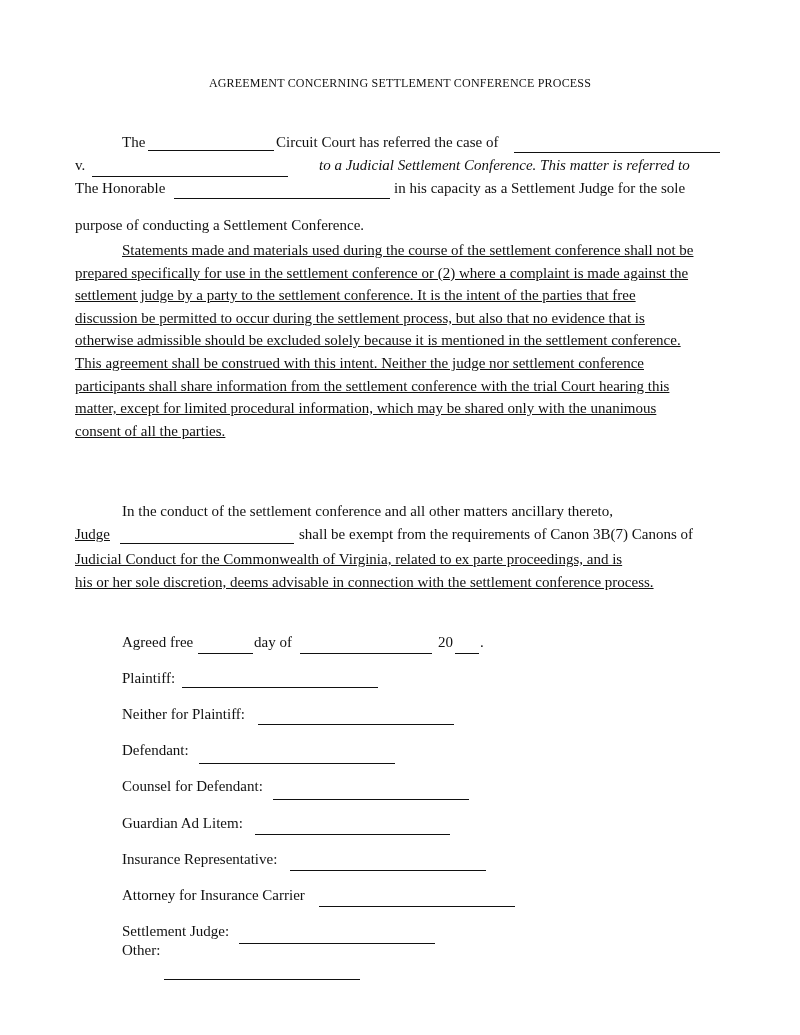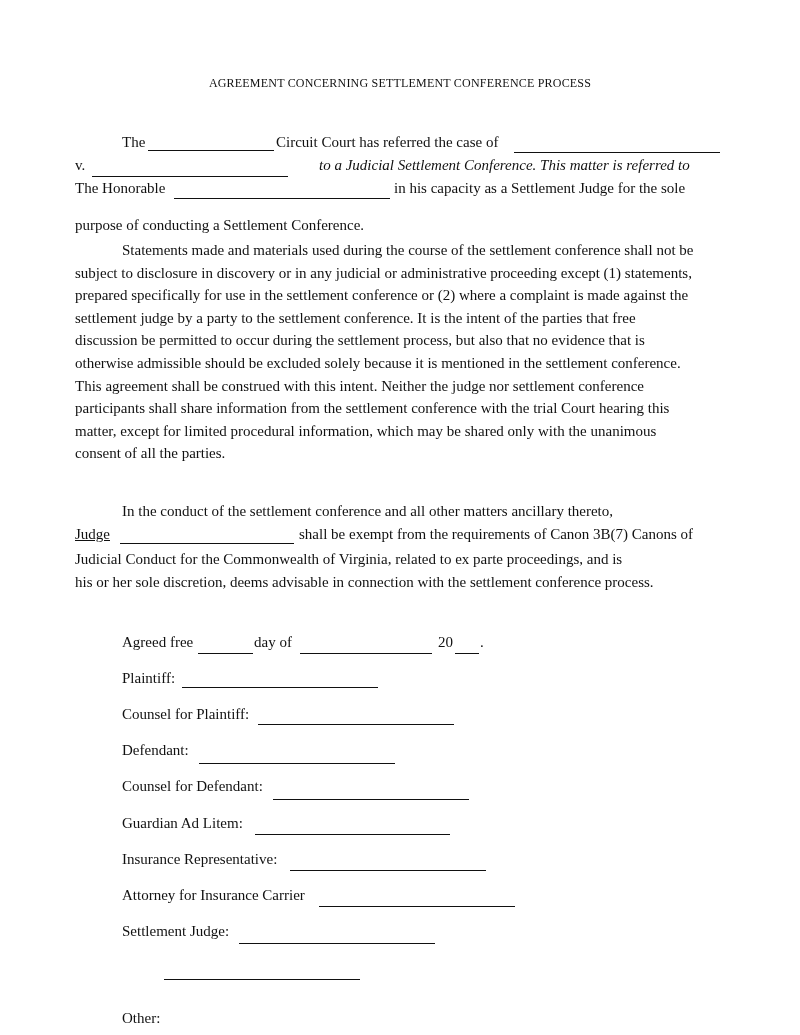--- a/index.html
+++ b/index.html
@@ -1,19 +1,19 @@
 <!DOCTYPE html>
 <html><head>
 <meta charset="utf-8">
 <style>
   html,body{margin:0;padding:0;background:#fff;}
   body{width:800px;height:1035px;position:relative;overflow:hidden;
        font-family:"Liberation Serif","DejaVu Serif",serif;color:#111;font-size:15px;}
   .title{position:absolute;top:76px;left:0;width:800px;text-align:center;font-size:12px;letter-spacing:0.2px;}
-  .para{position:absolute;left:75px;width:650px;line-height:22.6px;}
+  .para{position:absolute;left:75px;width:650px;line-height:22.6px;text-decoration:underline;}
   .blank{display:inline-block;border-bottom:1.5px solid #111;height:14px;vertical-align:baseline;}
   .abs{position:absolute;}
 </style>
 </head>
 <body>
 
 <div class="title">AGREEMENT CONCERNING SETTLEMENT CONFERENCE PROCESS</div>
 
 <div>
   <span class="abs" style="left:122px;top:134px;">The</span>
@@ -27,21 +27,20 @@
 
   <span class="abs" style="left:75px;top:180px;">The Honorable</span>
   <span class="abs blank" style="left:174px;top:184px;width:216px;"></span>
   <span class="abs" style="left:394px;top:180px;">in his capacity as a Settlement Judge for the sole</span>
 
   <span class="abs" style="left:75px;top:217px;text-align:center;">purpose of conducting a Settlement Conference.</span>
 </div>
 
 <div class="para" style="top:239px;">
   <div style="text-indent:47px;">Statements made and materials used during the course of the settlement conference shall not be</div>
-  <div>subject to disclosure in discovery or in any judicial or administrative proceeding except (1) statements,</div>
   <div>prepared specifically for use in the settlement conference or (2) where a complaint is made against the</div>
   <div>settlement judge by a party to the settlement conference.  It is the intent of the parties that free</div>
   <div>discussion be permitted to occur during the settlement process, but also that no evidence that is</div>
   <div>otherwise admissible should be excluded solely because it is mentioned in the settlement conference.</div>
   <div>This agreement shall be construed with this intent.  Neither the judge nor settlement conference</div>
   <div>participants shall share information from the settlement conference with the trial Court hearing this</div>
   <div>matter, except for limited procedural information, which may be shared only with the unanimous</div>
   <div>consent of all the parties.</div>
 </div>
 
@@ -63,36 +62,36 @@
   <span class="abs blank" style="left:300px;top:639px;width:132px;"></span>
   <span class="abs" style="left:438px;top:634px;">20</span>
   <span class="abs blank" style="left:455px;top:639px;width:24px;"></span>
   <span class="abs" style="left:480px;top:634px;">.</span>
 </div>
 
 <div>
   <span class="abs" style="left:122px;top:670px;">Plaintiff:</span>
   <span class="abs blank" style="left:182px;top:673px;width:196px;"></span>
 
-  <span class="abs" style="left:122px;top:706px;">Counsel for Plaintiff:</span>
+  <span class="abs" style="left:122px;top:706px;">Neither for Plaintiff:</span>
   <span class="abs blank" style="left:258px;top:710px;width:196px;"></span>
 
   <span class="abs" style="left:122px;top:742px;">Defendant:</span>
   <span class="abs blank" style="left:199px;top:749px;width:196px;"></span>
 
   <span class="abs" style="left:122px;top:778px;">Counsel for Defendant:</span>
   <span class="abs blank" style="left:273px;top:785px;width:196px;"></span>
 
   <span class="abs" style="left:122px;top:815px;">Guardian Ad Litem:</span>
   <span class="abs blank" style="left:255px;top:820px;width:195px;"></span>
 
   <span class="abs" style="left:122px;top:851px;">Insurance Representative:</span>
   <span class="abs blank" style="left:290px;top:856px;width:196px;"></span>
 
   <span class="abs" style="left:122px;top:887px;">Attorney for Insurance Carrier</span>
   <span class="abs blank" style="left:319px;top:892px;width:196px;"></span>
 
   <span class="abs" style="left:122px;top:923px;">Settlement Judge:</span>
   <span class="abs blank" style="left:239px;top:929px;width:196px;"></span>
 
-  <span class="abs" style="left:122px;top:1010px;">Other:</span>
+  <span class="abs" style="left:122px;top:942px;">Other:</span>
   <span class="abs blank" style="left:164px;top:965px;width:196px;"></span>
 </div>
 
 </body></html>

